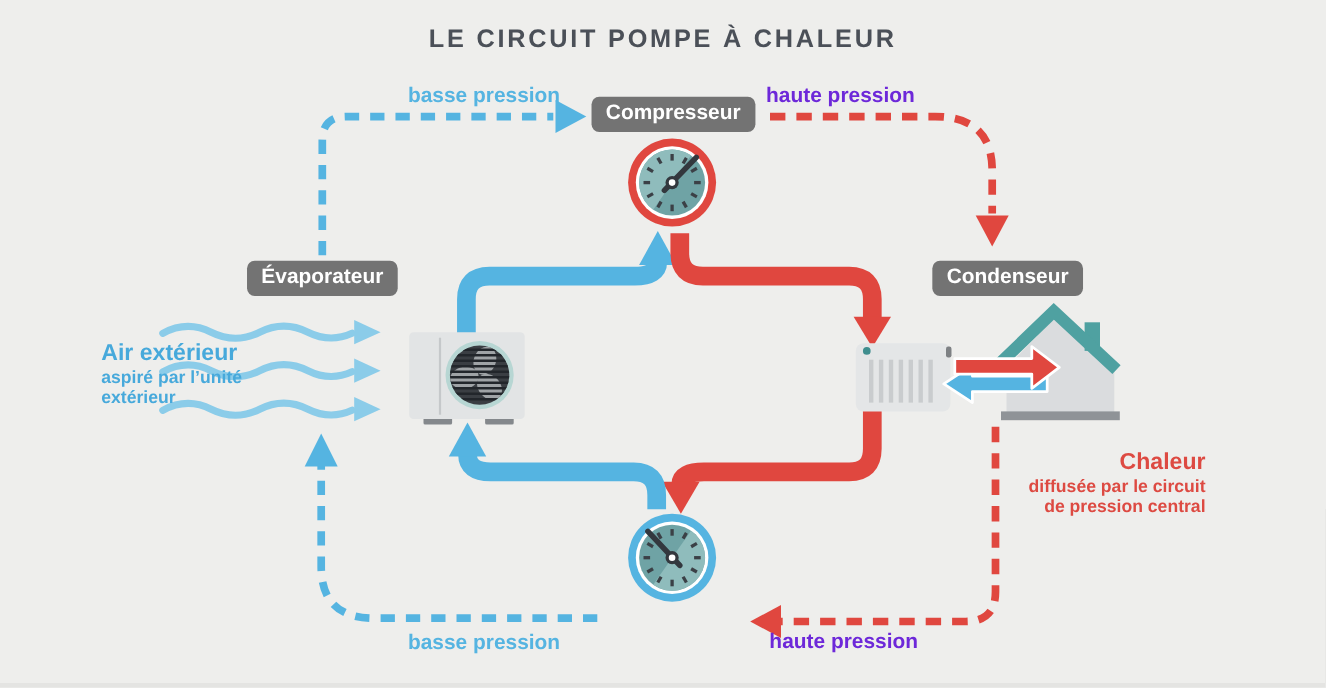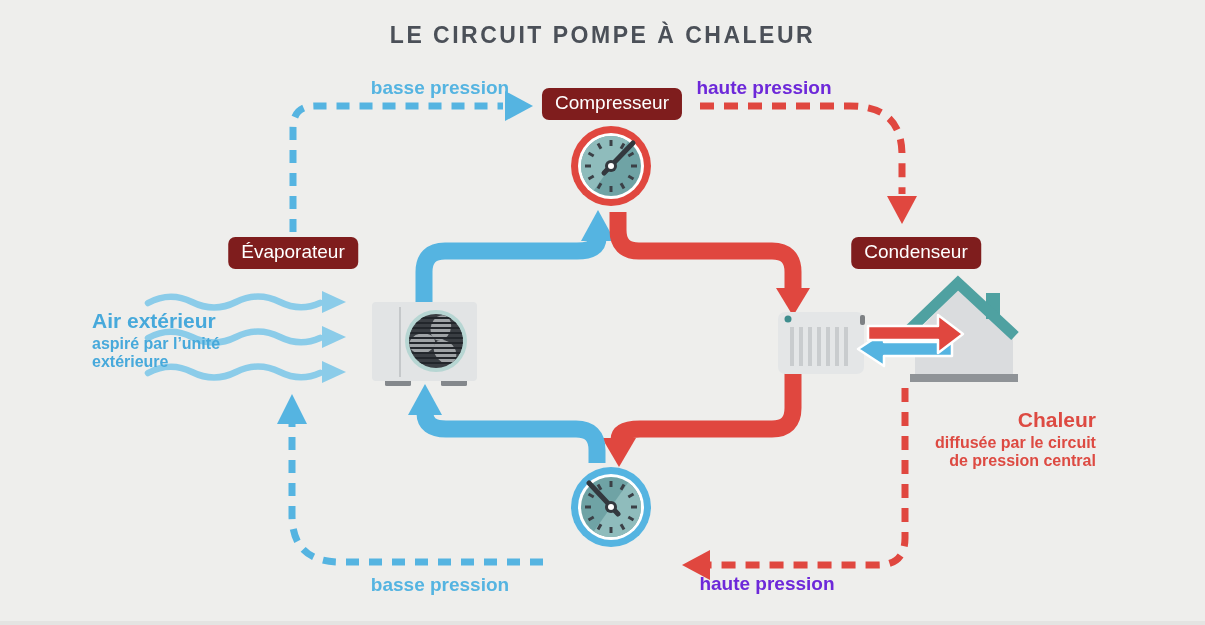--- a/index.html
+++ b/index.html
@@ -9,21 +9,21 @@
     font-family:"Liberation Sans", sans-serif;
   }
   #diagram-svg { position:absolute; left:0; top:0; }
 
   .page-title {
     position:absolute; left:0; right:0; top:22px; text-align:center;
     font-size:23px; font-weight:bold; letter-spacing:2.5px; color:#4b5058;
   }
   .node-label {
     position:absolute; transform:translate(-50%,-50%);
-    background:#7f1d1d; color:#ffffff; font-size:19px; font-weight:normal;
+    background:#737373; color:#ffffff; font-size:19px; font-weight:bold;
     padding:4px 13px 6px 13px; border-radius:7px; white-space:nowrap;
   }
   .pressure-label {
     position:absolute; transform:translate(-50%,-50%);
     font-size:19px; font-weight:bold; white-space:nowrap;
   }
   .pressure-label.blue { color:#55b4e1; }
   .pressure-label.red  { color:#6d28d9; }
 
   .annotation { position:absolute; white-space:nowrap; }
@@ -189,21 +189,21 @@
   <div class="node-label" style="left:293px; top:253px;">Évaporateur</div>
 
   <div class="pressure-label blue" style="left:440px; top:88px;">basse pression</div>
   <div class="pressure-label red" style="left:764px; top:88px;">haute pression</div>
   <div class="pressure-label blue" style="left:440px; top:585px;">basse pression</div>
   <div class="pressure-label red" style="left:767px; top:584px;">haute pression</div>
 
   <div class="annotation blue" style="left:92px; top:293px;">
     <div class="ann-title">Air extérieur</div>
     <div class="ann-line">aspiré par l’unité</div>
-    <div class="ann-line">extérieure</div>
+    <div class="ann-line">extérieur</div>
   </div>
 
   <div class="annotation red" style="left:935px; top:392px;">
     <div class="ann-title">Chaleur</div>
     <div class="ann-line">diffusée par le circuit</div>
     <div class="ann-line">de pression central</div>
   </div>
 
 </div>
 

